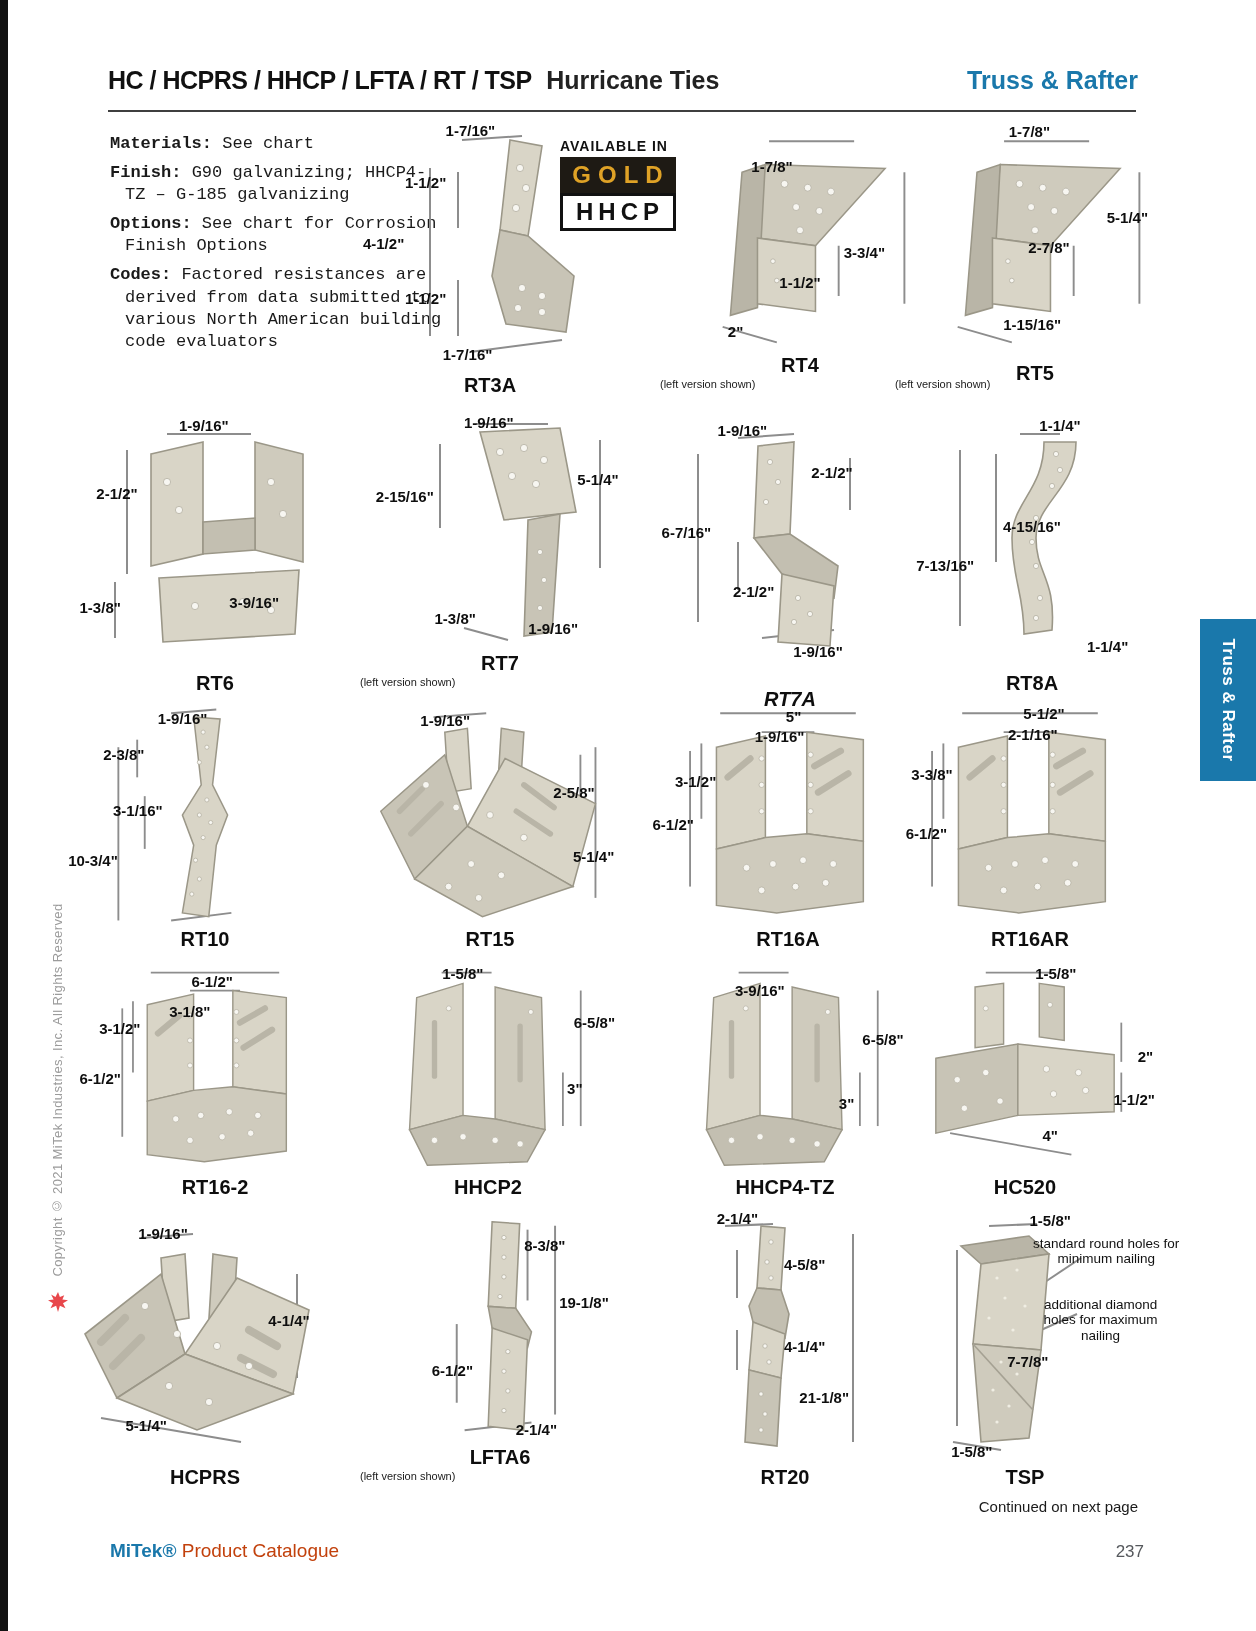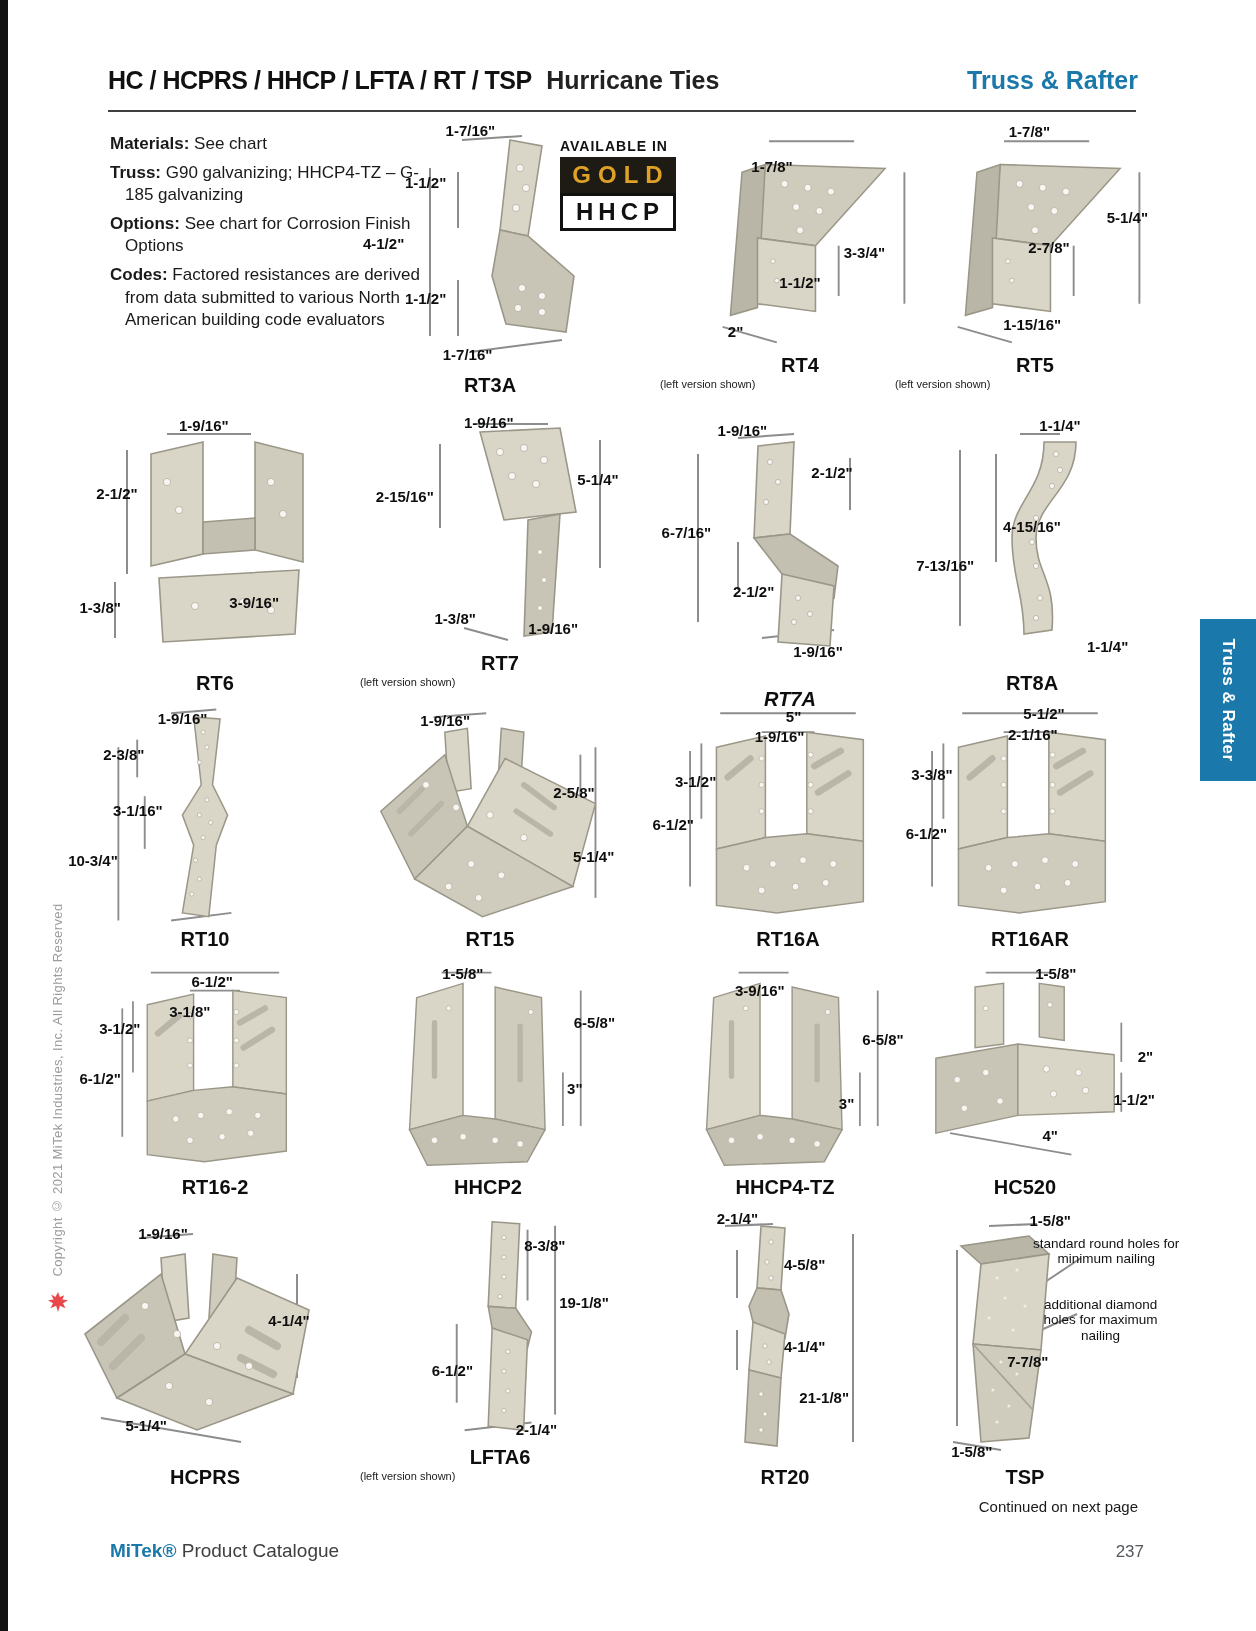--- a/index.html
+++ b/index.html
@@ -8,38 +8,38 @@
   #leftbar{position:absolute;left:0;top:0;width:8px;height:1631px;background:#121212;}
   
   #header{position:absolute;left:108px;top:66px;width:1030px;}
   #hdr-codes{font-size:25px;font-weight:bold;letter-spacing:-0.5px;display:inline;color:#111;}
   #hdr-title{font-size:25px;display:inline;color:#222;margin-left:10px;font-weight:bold;}
   #hdr-cat{position:absolute;right:0;top:0;font-size:25px;font-weight:bold;color:#1a78ab;}
   #hrule{position:absolute;left:108px;top:110px;width:1028px;border-top:2px solid #3f3f3f;}
   
   #intro{position:absolute;left:110px;top:133px;width:336px;font-size:17px;line-height:1.3;}
   #intro p.desc{margin:0 0 18px 0;}
-  #intro p.spec{margin:0 0 7px 0;padding-left:15px;text-indent:-15px;}
+  #intro p.spec{margin:0 0 7px 0;padding-left:15px;text-indent:-15px;font-family:Liberation Mono, monospace;}
   #intro p.spec b{font-weight:bold;}
   
   #badge{position:absolute;left:560px;top:138px;width:116px;text-align:center;}
   #badge .b1{font-size:14px;font-weight:bold;letter-spacing:1px;color:#111;text-align:left;white-space:nowrap;}
   #badge .b2{margin-top:3px;background:#1e1a14;color:#dfa226;font-size:24px;font-weight:bold;letter-spacing:7px;padding:4px 0 4px 6px;}
   #badge .b3{background:#fff;border:3px solid #111;color:#111;font-size:24px;font-weight:bold;letter-spacing:5px;padding:2px 0 2px 4px;}
   
   #cat-tab{position:absolute;right:0;top:619px;width:56px;height:162px;background:#1a78ab;}
   #cat-tab span{position:absolute;left:50%;top:50%;transform:translate(-50%,-50%);writing-mode:vertical-rl;white-space:nowrap;color:#fff;font-size:17px;font-weight:bold;letter-spacing:0.5px;}
   
   #copyright{position:absolute;left:46px;top:890px;height:400px;width:22px;}
   #copyright span{position:absolute;left:50%;top:50%;transform:translate(-50%,-50%) rotate(180deg);writing-mode:vertical-rl;white-space:nowrap;color:#9b9b9b;font-size:13px;letter-spacing:0.4px;}
   #mapleleaf{position:absolute;left:48px;top:1292px;width:20px;height:20px;}
   
   #footer-brand{position:absolute;left:110px;top:1540px;font-size:19px;}
   #footer-brand .mitek{color:#1a78ab;font-weight:bold;}
-  #footer-brand .rest{color:#404040;}
+  #footer-brand .rest{color:#c2410c;}
   #page-num{position:absolute;right:112px;top:1542px;font-size:17px;color:#55585c;}
   #continued{position:absolute;left:956px;top:1498px;width:182px;text-align:right;font-size:15px;color:#1a1a1a;}
   
   .card{position:absolute;}
   .draw{position:absolute;left:0;top:0;right:0;}
   .draw svg{position:absolute;left:0;top:0;width:100%;height:100%;}
   .dim{position:absolute;transform:translate(-50%,-50%);font-size:15px;font-weight:bold;color:#0e0e0e;white-space:nowrap;}
   .note{position:absolute;transform:translate(-50%,-50%);font-size:13.5px;color:#111;text-align:center;line-height:1.14;}
   .cap{position:absolute;left:0;right:0;text-align:center;font-size:20px;font-weight:bold;color:#0e0e0e;}
   .subcap{position:absolute;left:0;right:0;text-align:left;font-size:11px;color:#1a1a1a;}
@@ -52,21 +52,21 @@
 
   <div id="header">
     <span id="hdr-codes">HC / HCPRS / HHCP / LFTA / RT / TSP</span>
     <span id="hdr-title">Hurricane Ties</span>
     <span id="hdr-cat">Truss &amp; Rafter</span>
   </div>
   <div id="hrule"></div>
 
   <div id="intro">
     <p class="spec"><b>Materials:</b> <span>See chart</span></p>
-    <p class="spec"><b>Truss:</b> <span>G90 galvanizing; HHCP4-TZ – G-185 galvanizing</span></p>
+    <p class="spec"><b>Finish:</b> <span>G90 galvanizing; HHCP4-TZ – G-185 galvanizing</span></p>
     <p class="spec"><b>Options:</b> <span>See chart for Corrosion Finish Options</span></p>
     <p class="spec"><b>Codes:</b> <span>Factored resistances are derived from data submitted to various North American building code evaluators</span></p>
   </div>
 
   <div id="badge">
     <div class="b1">AVAILABLE IN</div>
     <div class="b2">GOLD</div>
     <div class="b3">HHCP</div>
   </div>
 
@@ -159,21 +159,21 @@
               <circle cx="70" cy="56" r="1.8"></circle>
               <circle cx="56" cy="72" r="1.2"></circle>
               <circle cx="58" cy="82" r="1.2"></circle>
             </g>
           </svg>
           <span class="dim" style="left: 48%; top: 4%;">1-7/8"</span>
           <span class="dim" style="left: 83%; top: 41%;">5-1/4"</span>
           <span class="dim" style="left: 55%; top: 54%;">2-7/8"</span>
           <span class="dim" style="left: 49%; top: 87%;">1-15/16"</span>
         </div>
-        <div class="cap" style="top: 232px; text-align: center;">RT5</div>
+        <div class="cap" style="top: 240px; text-align: center;">RT5</div>
         <div class="subcap" style="top: 256px;">(left version shown)</div>
       </div>
       <div class="card" style="left: 75px; top: 412px; width: 280px; height: 292px;">
         <div class="draw" style="height: 260px;">
           <svg viewBox="0 0 140 120" preserveAspectRatio="xMidYMid meet">
             <g stroke="#8d8d8d" stroke-width="1" fill="none">
               <line x1="46" y1="6" x2="88" y2="6"></line>
               <line x1="26" y1="14" x2="26" y2="76"></line>
               <line x1="20" y1="80" x2="20" y2="108"></line>
               <line x1="80" y1="78" x2="106" y2="102"></line>

